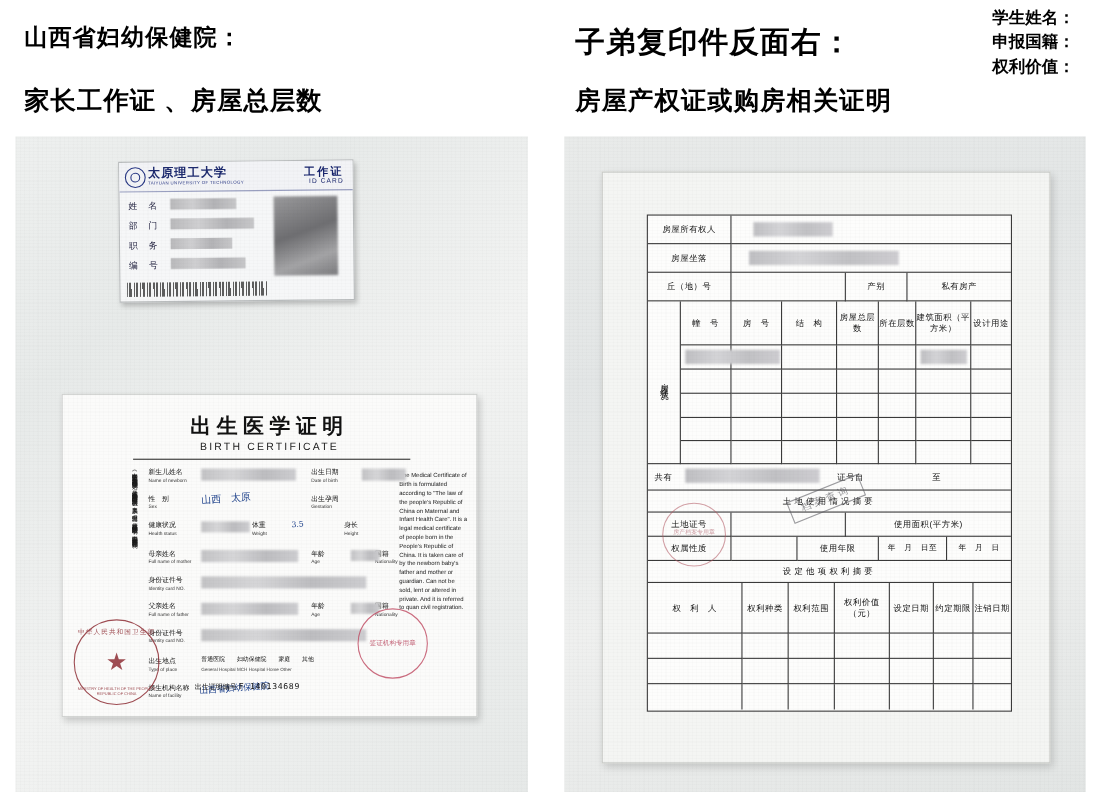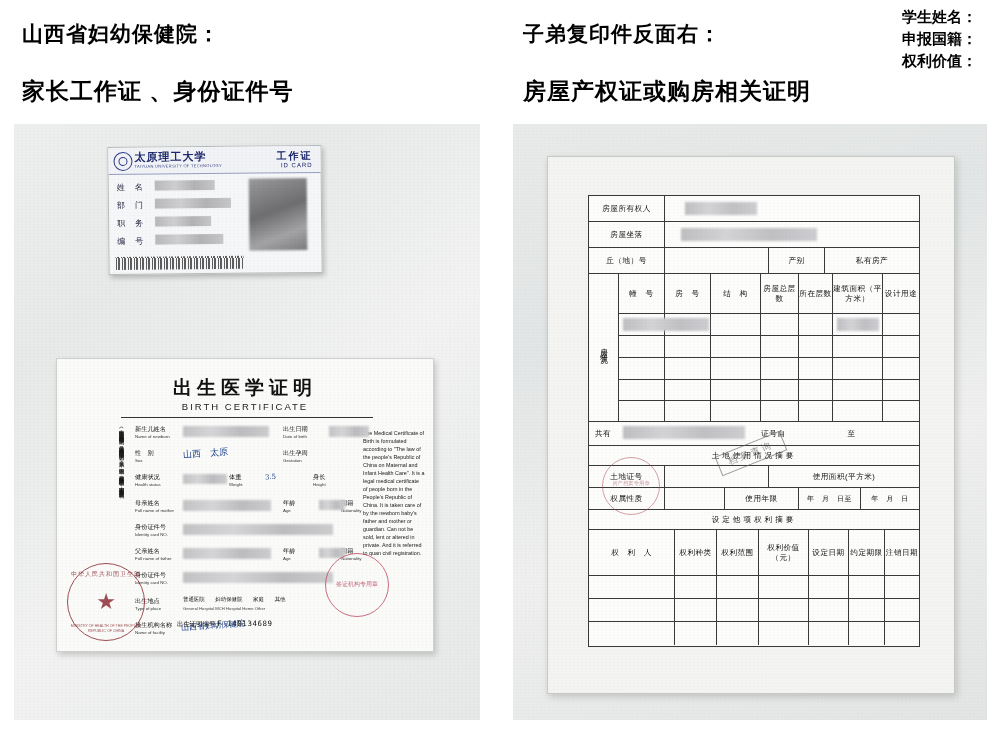--- a/index.html
+++ b/index.html
@@ -17,21 +17,21 @@
   }
 
   
   .hdr {
     position: absolute;
     font-weight: bold;
     white-space: nowrap;
   }
   #left-title-1 { left: 22px;  top: 20px;  font-size: 21px; letter-spacing: 1px; }
   #left-title-2 { left: 22px;  top: 76px;  font-size: 23px; letter-spacing: 1px; }
-  #right-title-1 { left: 523px; top: 20px; font-size: 21px; letter-spacing: 1px; }
+  #right-title-1 { left: 523px; top: 20px; font-size: 27px; letter-spacing: 1px; }
   #right-title-2 { left: 523px; top: 76px; font-size: 23px; letter-spacing: 1px; }
 
   
   #student-info {
     position: absolute;
     right: 24px;
     top: 6px;
     text-align: center;
     font-size: 15px;
     font-weight: bold;
@@ -263,21 +263,21 @@
     border: 1.4px solid #5d5d63; padding: 3px 10px;
     transform: rotate(-22deg);
     color: #4d4d52; font-size: 9px; letter-spacing: 3px;
     opacity: .6;
   }
 </style>
 </head>
 <body>
 
 <div class="hdr" id="left-title-1">山西省妇幼保健院：</div>
-<div class="hdr" id="left-title-2">家长工作证 、身份证件号</div>
+<div class="hdr" id="left-title-2">家长工作证 、房屋总层数</div>
 <div class="hdr" id="right-title-1">子弟复印件反面右：</div>
 <div class="hdr" id="right-title-2">房屋产权证或购房相关证明</div>
 
 <div id="student-info">
   <div>学生姓名：</div>
   <div>申报国籍：</div>
   <div>权利价值：</div>
 </div>
 
 <div class="photo" id="photo-left">

